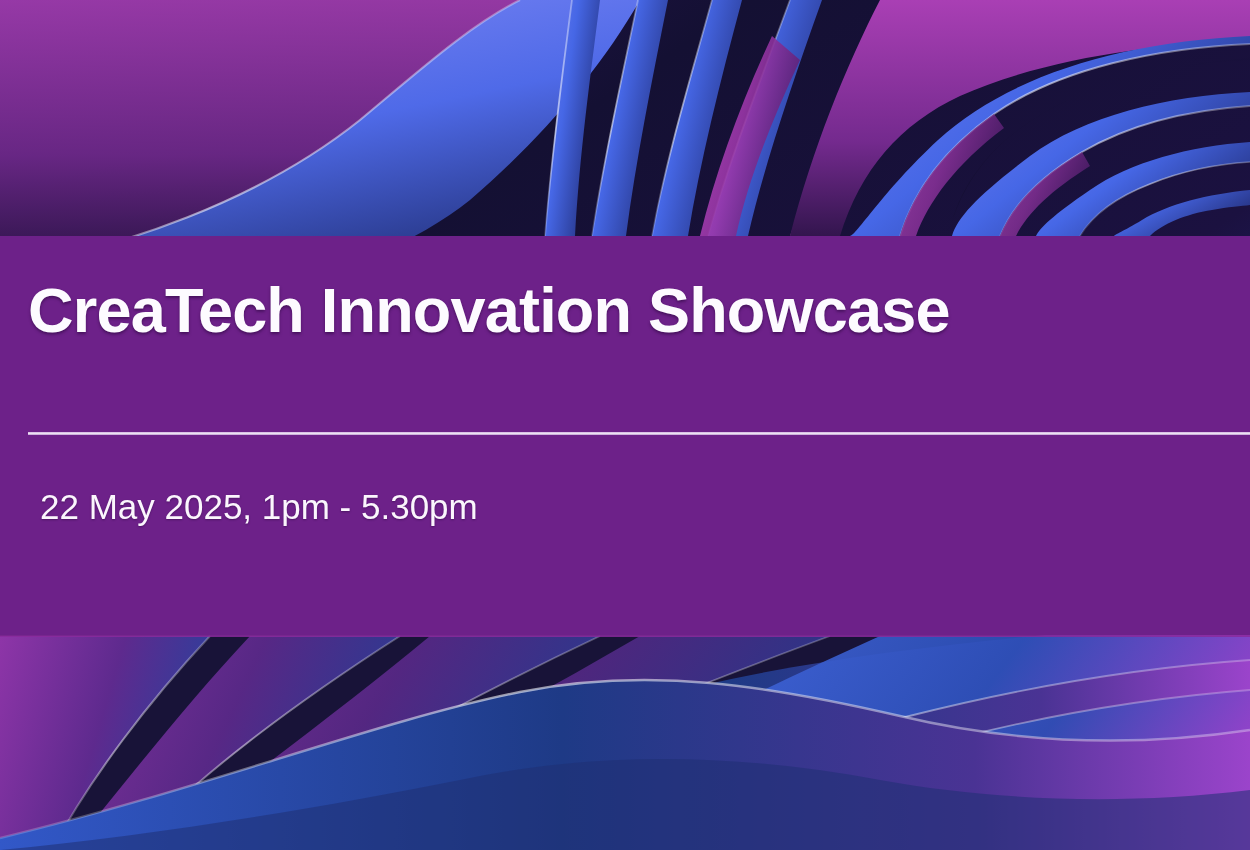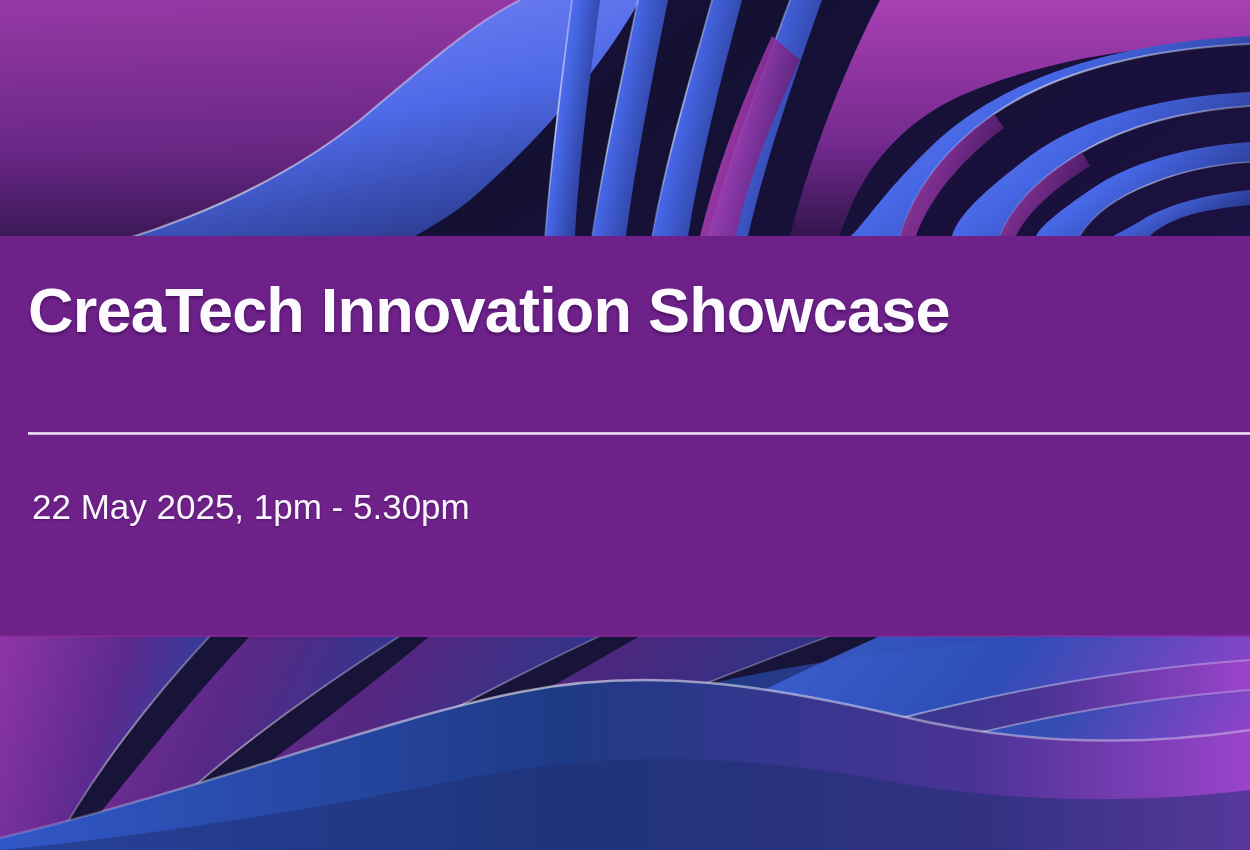--- a/index.html
+++ b/index.html
@@ -69,21 +69,21 @@
     top: 196px;
     height: 3px;
     background: linear-gradient(to bottom,
                 #c9a9da 0%, #f3e9f8 40%, #e2cfec 70%, #b48fc8 100%);
     border: 0;
     margin: 0;
   }
 
   .details {
     position: absolute;
-    left: 4px;
+    left: 12px;
     top: 243px;
   }
 
   .detail-line {
     margin: 0;
     font-size: 35px;
     line-height: 1.62;
     font-weight: 400;
     color: #fbf6fd;
     white-space: nowrap;

